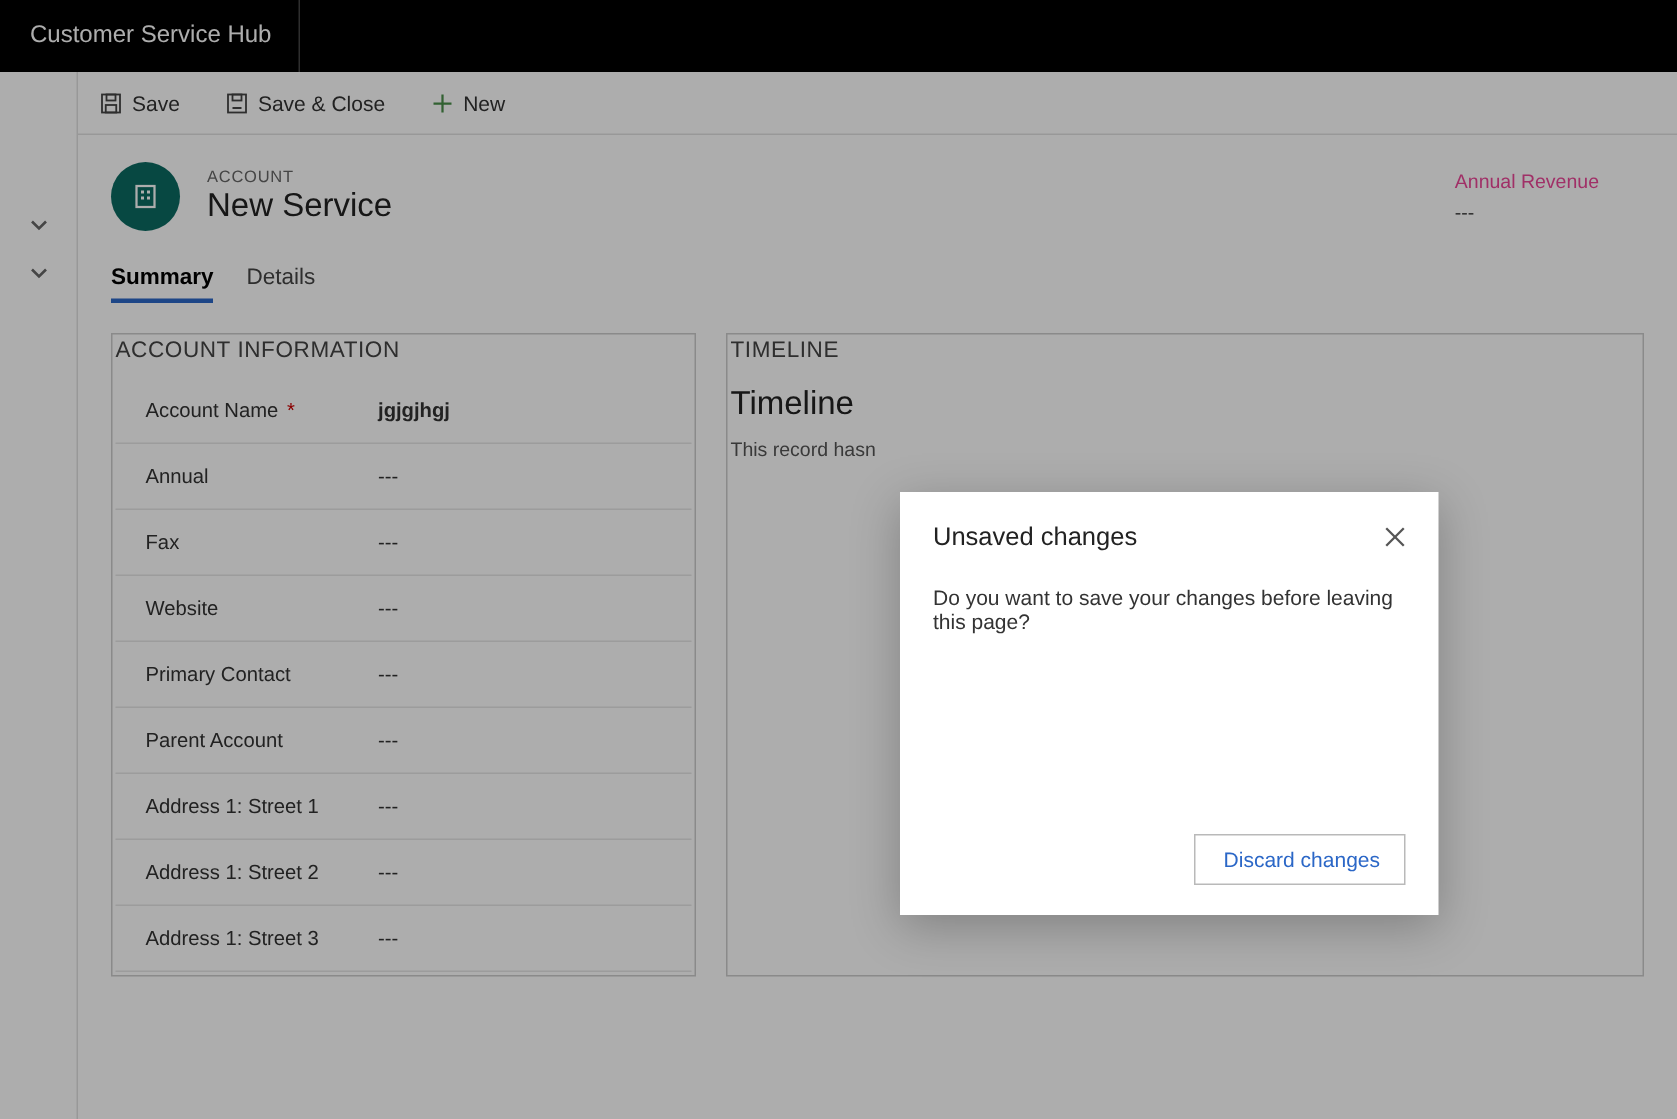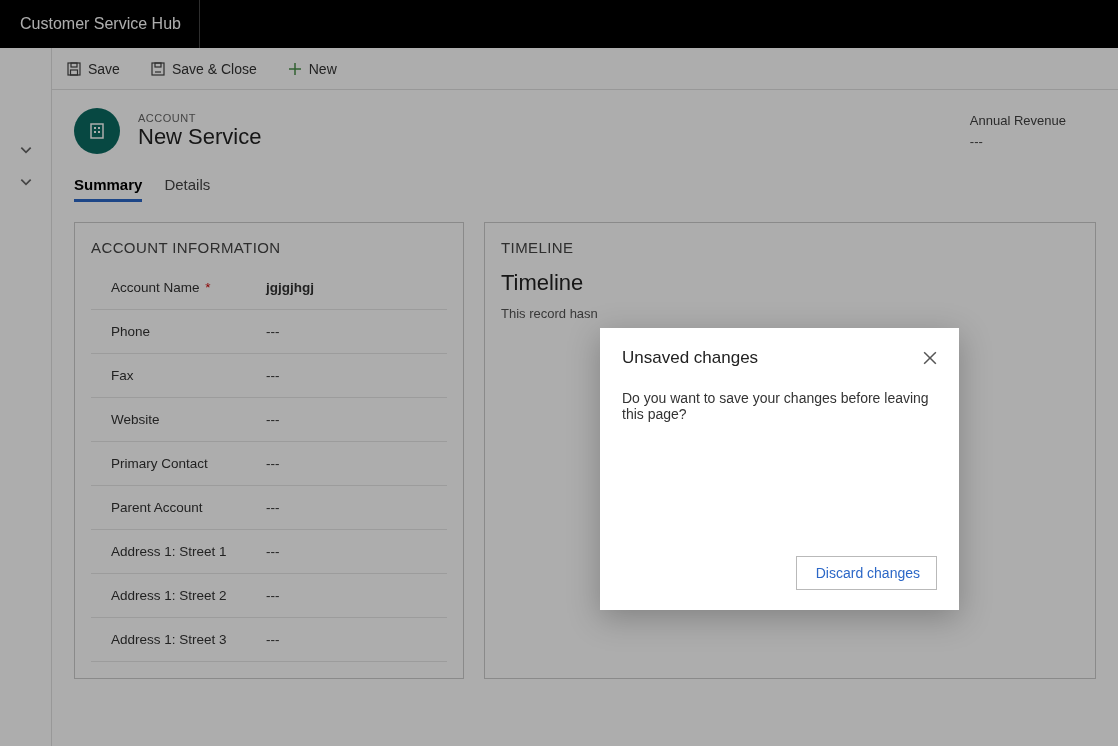--- a/index.html
+++ b/index.html
@@ -90,21 +90,21 @@
     .avatar {
       width: 46px; height: 46px;
       border-radius: 50%;
       background: #0b6a62;
       display: flex; align-items: center; justify-content: center;
     }
     .avatar svg { width: 20px; height: 20px; fill: #fff; }
     .hdr-text .entity-label { font-size: 11px; color: #666; letter-spacing: 0.5px; }
     .hdr-text .entity-title { font-size: 22px; color: #222; }
     .hdr-right { margin-left: auto; padding-right: 30px; font-size: 13px; }
-    .hdr-right .metric-label { color: #404040; }
+    .hdr-right .metric-label { color: #ec4899; }
     .hdr-right .metric-value { color: #444; margin-top: 6px; }
 
     .tabs {
       display: flex;
       gap: 22px;
       margin-top: 22px;
       font-size: 15px;
     }
     .tab {
       padding-bottom: 6px;
@@ -117,21 +117,21 @@
       border-bottom: 3px solid #2b67c7;
     }
 
     .cols {
       display: flex;
       gap: 20px;
       margin-top: 20px;
     }
     .panel {
       border: 1px solid #ccc;
-      padding: 16px;
+      padding: 2px;
     }
     .panel.left { width: 390px; }
     .panel.right { flex: 1; min-height: 140px; }
     .panel-title {
       font-size: 15px;
       color: #444;
       letter-spacing: 0.4px;
       font-weight: 400;
     }
     .timeline-sub {
@@ -295,21 +295,21 @@
 
       <div class="cols">
         <div class="panel left">
           <div class="panel-title">ACCOUNT INFORMATION</div>
           <div class="fields" id="fields-container">
               <div class="field-row">
                 <div class="field-label">Account Name<span class="req"> *</span></div>
                 <div class="field-value">jgjgjhgj</div>
               </div>
               <div class="field-row">
-                <div class="field-label">Phone</div>
+                <div class="field-label">Annual</div>
                 <div class="field-value placeholder">---</div>
               </div>
               <div class="field-row">
                 <div class="field-label">Fax</div>
                 <div class="field-value placeholder">---</div>
               </div>
               <div class="field-row">
                 <div class="field-label">Website</div>
                 <div class="field-value placeholder">---</div>
               </div>

